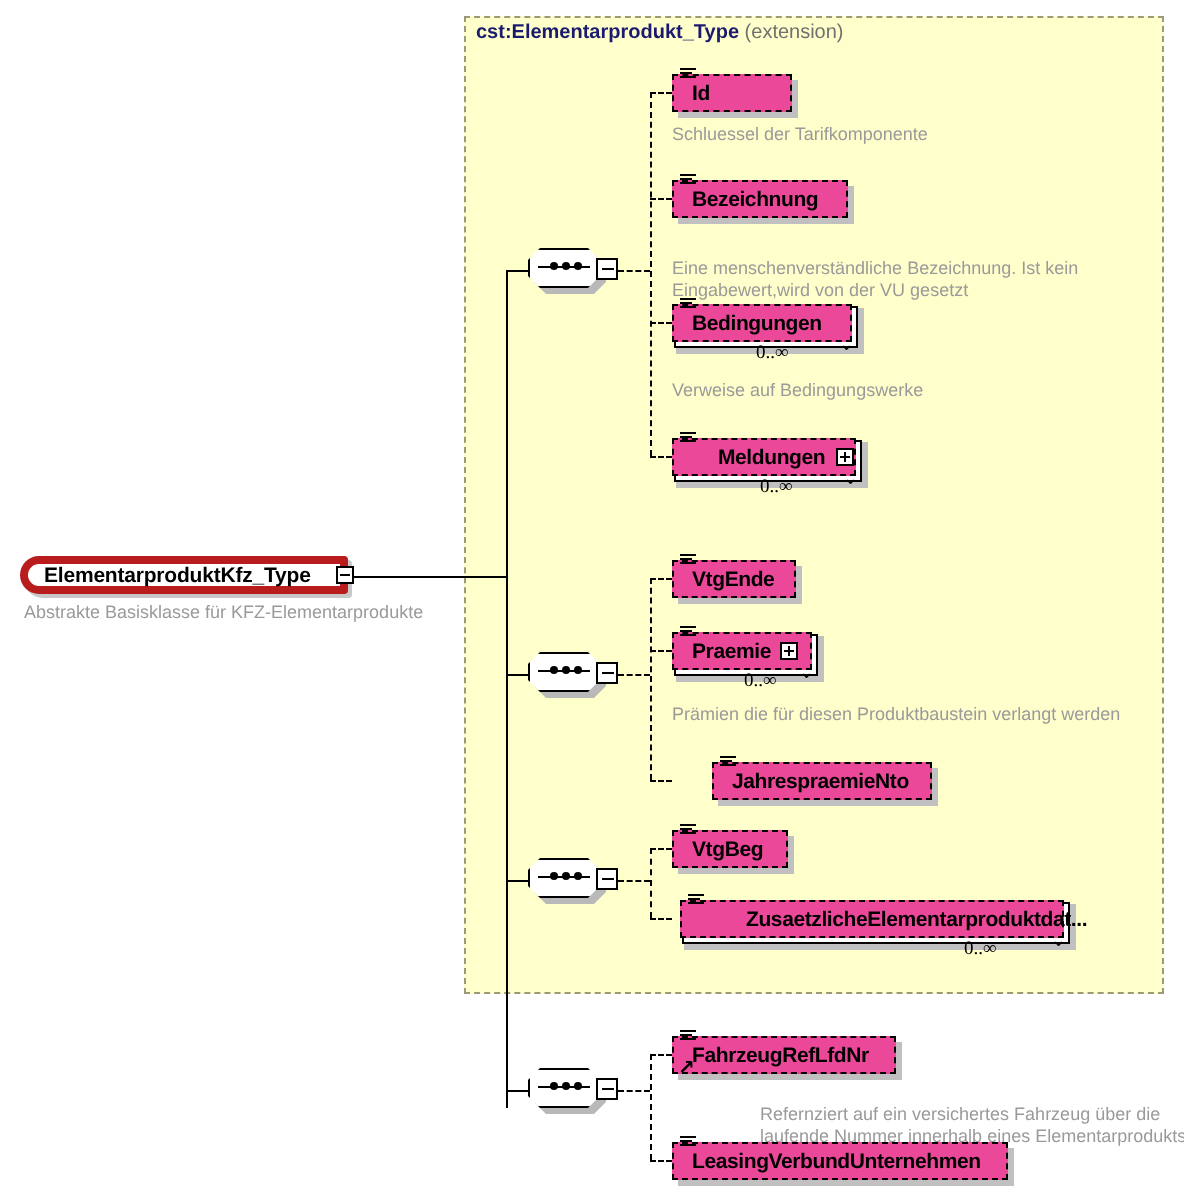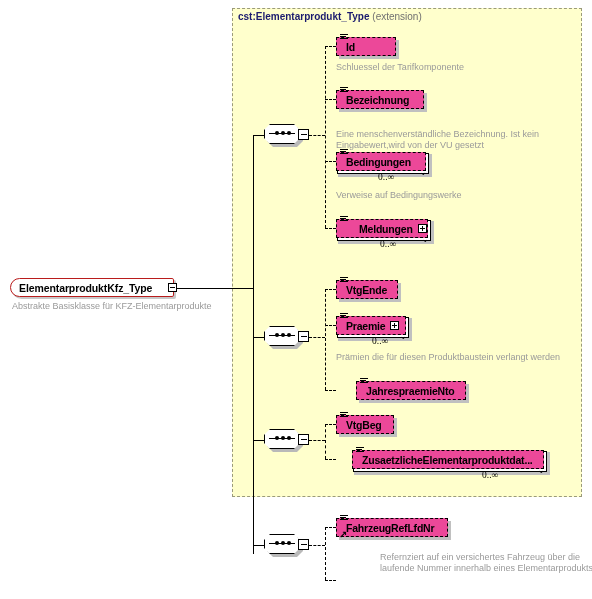--- a/index.html
+++ b/index.html
@@ -24,21 +24,21 @@
     color:#333333;
   }
   .ext-title b{color:#1a1a6e;font-weight:bold;}
   .ext-title span.ext{color:#707070;font-weight:normal;}
 
   
   .root-box{
     position:absolute;
     height:19px;
     background:#ffffff;
-    border:1px solid #b91c1c;
+    border:4px solid #b91c1c;
     border-radius:10px 2px 2px 10px;
     box-sizing:border-box;
     box-shadow:2px 2px 0 #c8c8c8;
     display:flex;align-items:center;
   }
   .root-label{
     font-size:10.5px;font-weight:bold;color:#000;
     padding-left:8px;white-space:nowrap;letter-spacing:-0.1px;
   }
   .toggle{
@@ -279,21 +279,21 @@
   <div class="elem" style="left:336px;top:415px;width:58px;">
     <span class="seqmark">
         <i></i>
         <i></i>
         <i></i>
       </span>
     <span class="elem-label">VtgBeg</span>
   </div>
 
   <div class="dash-h" style="left:325px;top:459px;width:11px;"></div>
-  <div class="elem repeat" style="left:352px;top:450px;width:192px;">
+  <div class="elem repeat" style="left:340px;top:450px;width:192px;padding-left:23px;">
     <span class="seqmark">
         <i></i>
         <i></i>
         <i></i>
       </span>
     <span class="elem-label">ZusaetzlicheElementarproduktdat...</span>
     <span class="occ-arrow" style="right:-2px;bottom:-7px;">⌄</span>
   </div>
   <div class="mult" style="left:482px;top:470px;">0..∞</div>
 
@@ -317,14 +317,22 @@
         <i></i>
         <i></i>
       </span>
     <span class="refmark">↗</span>
     <span class="elem-label">FahrzeugRefLfdNr</span>
   </div>
   <div class="note" style="left:336px;top:552px;margin-left:44px;">Refernziert auf ein versichertes Fahrzeug über die
 laufende Nummer innerhalb eines Elementarprodukts.</div>
 
   <div class="dash-h" style="left:325px;top:580px;width:11px;"></div>
+  <div class="elem" style="left:336px;top:571px;width:168px;">
+    <span class="seqmark">
+        <i></i>
+        <i></i>
+        <i></i>
+      </span>
+    <span class="elem-label">LeasingVerbundUnternehmen</span>
+  </div>
 
 </div>
 
 </body></html>

